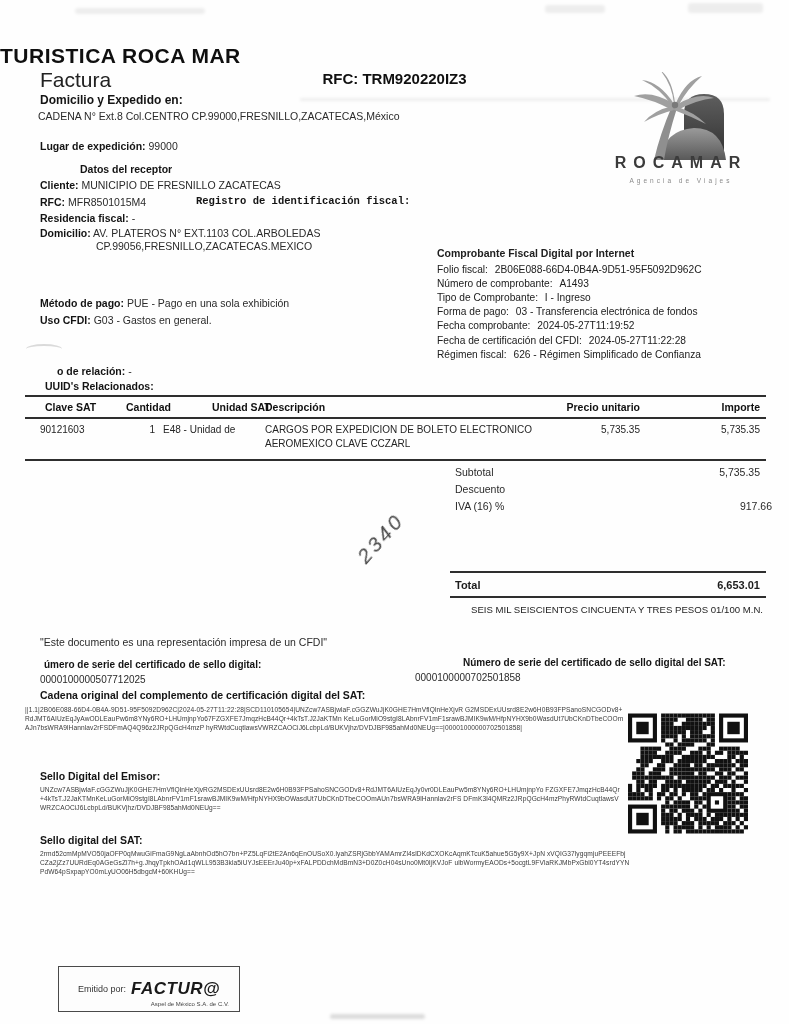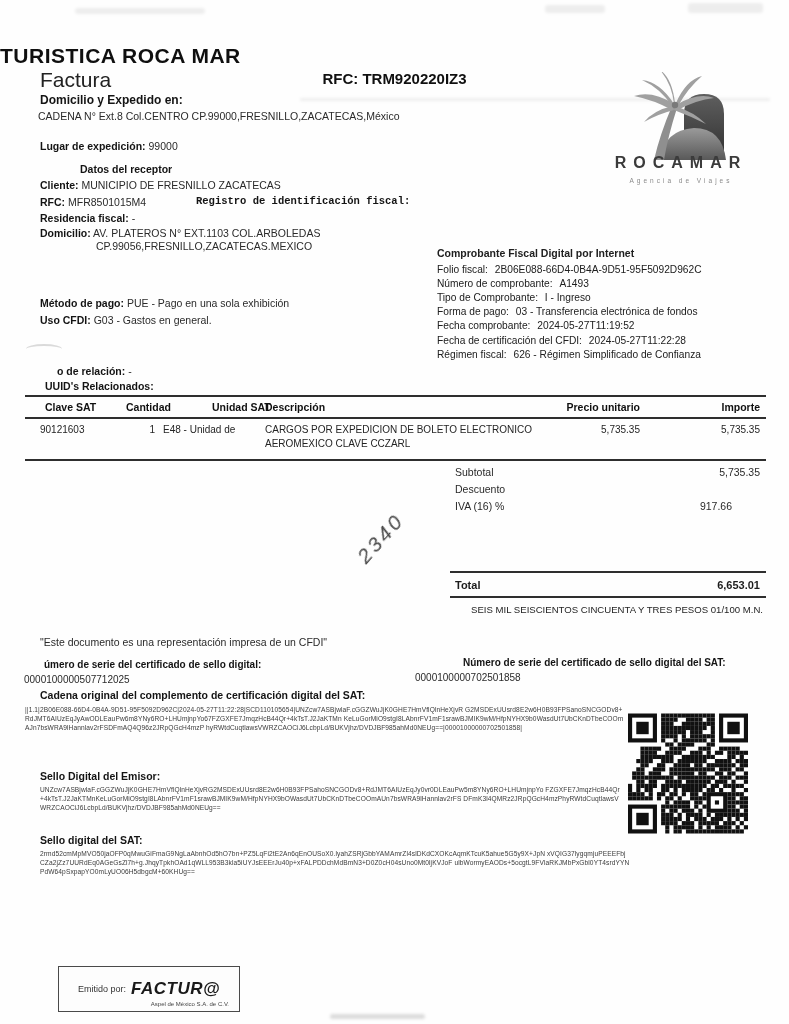--- a/index.html
+++ b/index.html
@@ -179,35 +179,35 @@
     <div class="abs td ralign" style="left:662px;top:424px;width:98px;">5,735.35</div>
   </div>
 
   <div class="abs rule" style="left:25px;top:459px;width:741px;height:2px;"></div>
 
   <div class="abs t10 val" style="left:455px;top:466px;">Subtotal</div>
   <div class="abs t10 val ralign" style="left:640px;top:466px;width:120px;">5,735.35</div>
   <div class="abs t10 val" style="left:455px;top:483px;">Descuento</div>
   <div class="abs t10 val ralign" style="left:640px;top:483px;width:120px;"></div>
   <div class="abs t10 val" style="left:455px;top:500px;">IVA (16) %</div>
-  <div class="abs t10 val ralign" style="left:612px;top:500px;width:120px;">917.66</div>
+  <div class="abs t10 val ralign" style="left:652px;top:500px;width:120px;">917.66</div>
 
   <div class="abs rule" style="left:450px;top:571px;width:316px;height:1.5px;"></div>
   <div class="abs t10 b" style="left:455px;top:579px;font-size:11px;">Total</div>
   <div class="abs t10 b ralign" style="left:640px;top:579px;width:120px;font-size:11px;">6,653.01</div>
   <div class="abs rule" style="left:450px;top:596px;width:316px;height:2px;"></div>
   <div class="abs ralign" style="left:378px;top:604px;width:385px;font-size:9.6px;color:#232323;">SEIS MIL SEISCIENTOS CINCUENTA Y TRES PESOS 01/100 M.N.</div>
 
   <div class="abs handwrite">2340</div>
 
   <div class="abs t10 val" style="left:40px;top:636px;">"Este documento es una representación impresa de un CFDI"</div>
 
   <div class="abs t9 lbl" style="left:44px;top:659px;">úmero de serie del certificado de sello digital:</div>
   <div class="abs t9 lbl" style="left:415px;top:657px;padding-left:48px;">Número de serie del certificado de sello digital del SAT:</div>
-  <div class="abs t9 val" style="left:24px;top:674px;">0000100000507712025</div>
+  <div class="abs t9 val" style="left:40px;top:674px;">0000100000507712025</div>
   <div class="abs t9 val" style="left:415px;top:672px;">0000100000702501858</div>
 
   <div class="abs sello-label" style="left:40px;top:689px;">Cadena original del complemento de certificación digital del SAT:</div>
   <div class="abs tiny" style="left:25px;top:705px;width:600px;">||1.1|2B06E088-66D4-0B4A-9D51-95F5092D962C|2024-05-27T11:22:28|SCD110105654|UNZcw7ASBjwlaF.cGGZWuJjK0GHE7HmVflQlnHeXjvR G2MSDExUUsrd8E2w6H0B93FPSanoSNCGODv8+RdJMT6AIUzEqJyAwODLEauPw6m8YNy6RO+LHUmjnpYo67FZGXFE7JmqzHcB44Qr+4kTsT.J2JaKTMn KeLuGorMiO9stgI8LAbnrFV1mF1srawBJMIK9wM/HfpNYHX9b0WasdUt7UbCKnDTbeCOOmAJn7bsWRA9lHannlav2rFSDFmAQ4Q96z2JRpQGcH4mzP hyRWtdCuqtlawsVWRZCAOCiJ6LcbpLd/BUKVjhz/DVDJBF985ahMd0NEUg==|00001000000702501858|</div>
 
   <div class="abs sello-label" style="left:40px;top:770px;">Sello Digital del Emisor:</div>
   <div class="abs tiny" style="left:40px;top:785px;width:582px;">UNZcw7ASBjwlaF.cGGZWuJjK0GHE7HmVflQlnHeXjvRG2MSDExUUsrd8E2w6H0B93FPSahoSNCGODv8+RdJMT6AIUzEqJy0vr0DLEauPw5m8YNy6RO+LHUmjnpYo FZGXFE7JmqzHcB44Qr+4kTsT.J2JaKTMnKeLuGorMiO9stgI8LAbnrFV1mF1srawBJMIK9wM/HfpNYHX9bOWasdUt7UbCKnDTbeCOOmAUn7bsWRA9lHannlav2rFS DFmK3l4QMRz2JRpQGcH4mzPhyRWtdCuqtlawsVWRZCAOCiJ6LcbpLd/BUKVjhz/DVDJBF985ahMd0NEUg==</div>
 
   <div class="abs sello-label" style="left:40px;top:834px;">Sello digital del SAT:</div>
   <div class="abs tiny" style="left:40px;top:849px;width:590px;">2rmd52cmMpMVO50jaOFP0qMwuGiFmaG9NgLaAbnhOd5hO7bn+PZ5LqFi2tE2An6qEnOUSoX0.lyahZSRjGbbYAMAmrZl4slDKdCXOKcAqmKTcuK5ahue5G5y9X+JpN xVQIG37lygqmjuPEEEFbjCZa2jZz7UURdEq0AGeGsZl7h+g.JhqyTpkhOAd1qWLL953B3kla5iUYJsEEErJu40p+xFALPDDchMdBmN3+D0Z0cH04sUno0Mt0ljKVJoF ulbWormyEAODs+5ocgtL9FVlaRKJMbPxGbl0YT4srdYYNPdW64pSxpapYO0mLyUO06H5dbgcM+60KHUg==</div>

